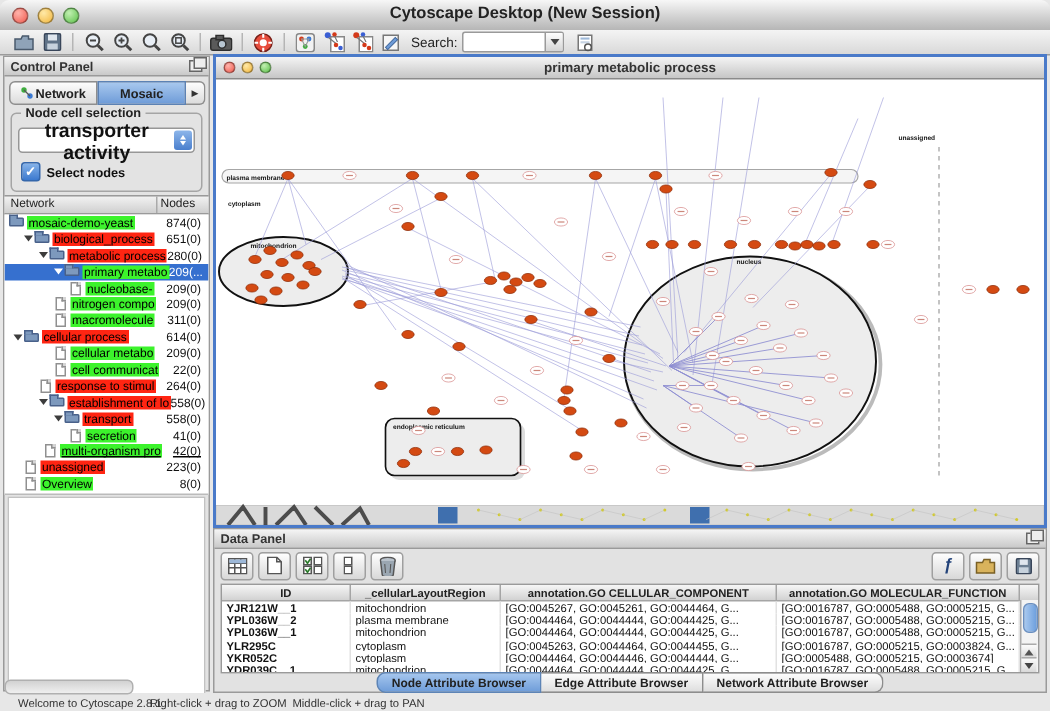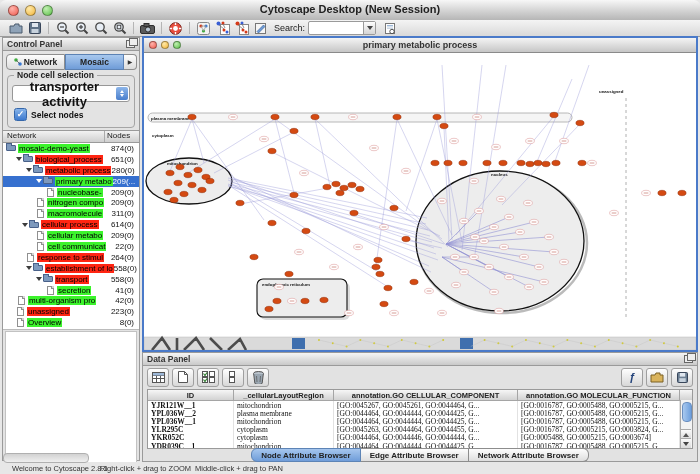--- a/index.html
+++ b/index.html
@@ -101,21 +101,21 @@
     background:#e2e2e2;border:1px solid #9a9a9a;box-sizing:border-box;}
   #dp-toolbar{display:flex;align-items:center;height:22px;padding:0 4px;gap:3px;}
   .dp-btn{width:20px;height:17px;background:linear-gradient(#fefefe,#d8d8d8);
     border:1px solid #9f9f9f;border-radius:3px;display:flex;align-items:center;justify-content:center;flex:none;}
   .dp-spacer{flex:1;}
   #dp-table{position:absolute;left:4px;right:4px;top:36px;height:58px;background:#fff;
     border:1px solid #9a9a9a;overflow:hidden;}
   #dp-head{display:flex;height:10px;background:linear-gradient(#f6f6f6,#d2d2d2);
     border-bottom:1px solid #a5a5a5;font-size:7.5px;font-weight:bold;color:#222;}
   #dp-head div{border-right:1px solid #a5a5a5;text-align:center;overflow:hidden;white-space:nowrap;box-sizing:border-box;padding-top:1px;}
-  .dp-row{display:flex;height:8.2px;font-size:7.5px;color:#111;align-items:center;font-family:Liberation Serif, serif;}
+  .dp-row{display:flex;height:8.2px;font-size:7.5px;color:#111;}
   .dp-row div{overflow:hidden;white-space:nowrap;box-sizing:border-box;padding-left:3px;border-right:1px solid #e2e2e2;}
   .c0{width:86px;font-weight:bold;}
   .c1{width:100px;}
   .c2{width:184px;}
   .c3{width:162px;}
   #dp-scroll{position:absolute;right:0;top:10px;bottom:0;width:11px;background:#f3f3f3;border-left:1px solid #aaa;}
   #dp-thumb{position:absolute;left:1px;top:2px;width:8px;height:18px;border-radius:4px;
      background:linear-gradient(90deg,#a9c9ef,#6d9fdd);border:1px solid #6a8fc0;}
   .scroll-arrow{position:absolute;left:0;width:10px;height:9px;background:linear-gradient(#fbfbfb,#d9d9d9);
      border-top:1px solid #aaa;display:flex;align-items:center;justify-content:center;}
@@ -326,21 +326,21 @@
       <div class="tree-row" style="padding-left: 33px;">
         <span class="t-page"></span>
         <span class="t-label green">nitrogen compo</span>
         <span class="t-nodes">209(0)</span>
       </div>
       <div class="tree-row" style="padding-left: 33px;">
         <span class="t-page"></span>
         <span class="t-label green">macromolecule</span>
         <span class="t-nodes">311(0)</span>
       </div>
-      <div class="tree-row" style="padding-left: 19px;">
+      <div class="tree-row" style="padding-left: 6px;">
         <span class="t-arrow"></span>
         <span class="t-folder"></span>
         <span class="t-label red">cellular process</span>
         <span class="t-nodes">614(0)</span>
       </div>
       <div class="tree-row" style="padding-left: 33px;">
         <span class="t-page"></span>
         <span class="t-label green">cellular metabo</span>
         <span class="t-nodes">209(0)</span>
       </div>
@@ -364,21 +364,21 @@
         <span class="t-arrow"></span>
         <span class="t-folder"></span>
         <span class="t-label red">transport</span>
         <span class="t-nodes">558(0)</span>
       </div>
       <div class="tree-row" style="padding-left: 43px;">
         <span class="t-page"></span>
         <span class="t-label green">secretion</span>
         <span class="t-nodes">41(0)</span>
       </div>
-      <div class="tree-row" style="padding-left: 14px;">
+      <div class="tree-row" style="padding-left: 26px; text-decoration: underline;">
         <span class="t-page"></span>
         <span class="t-label green">multi-organism pro</span>
         <span class="t-nodes">42(0)</span>
       </div>
       <div class="tree-row" style="padding-left: 13px;">
         <span class="t-page"></span>
         <span class="t-label red">unassigned</span>
         <span class="t-nodes">223(0)</span>
       </div>
       <div class="tree-row" style="padding-left: 13px;">

